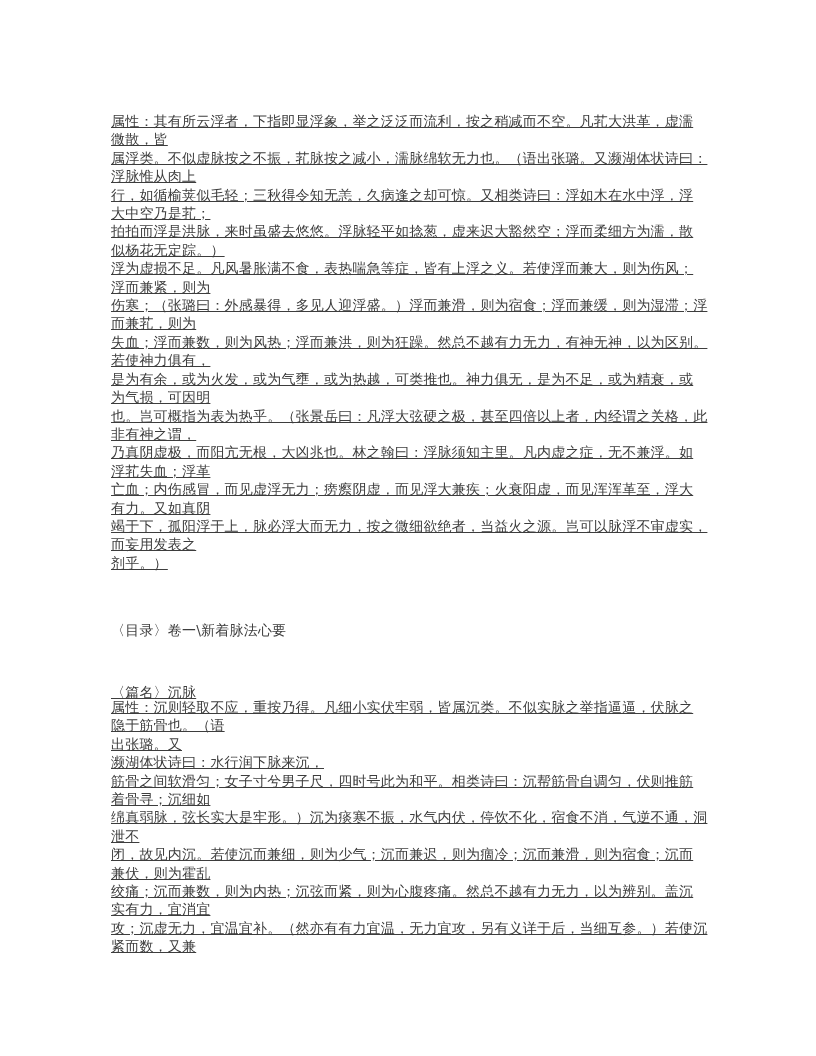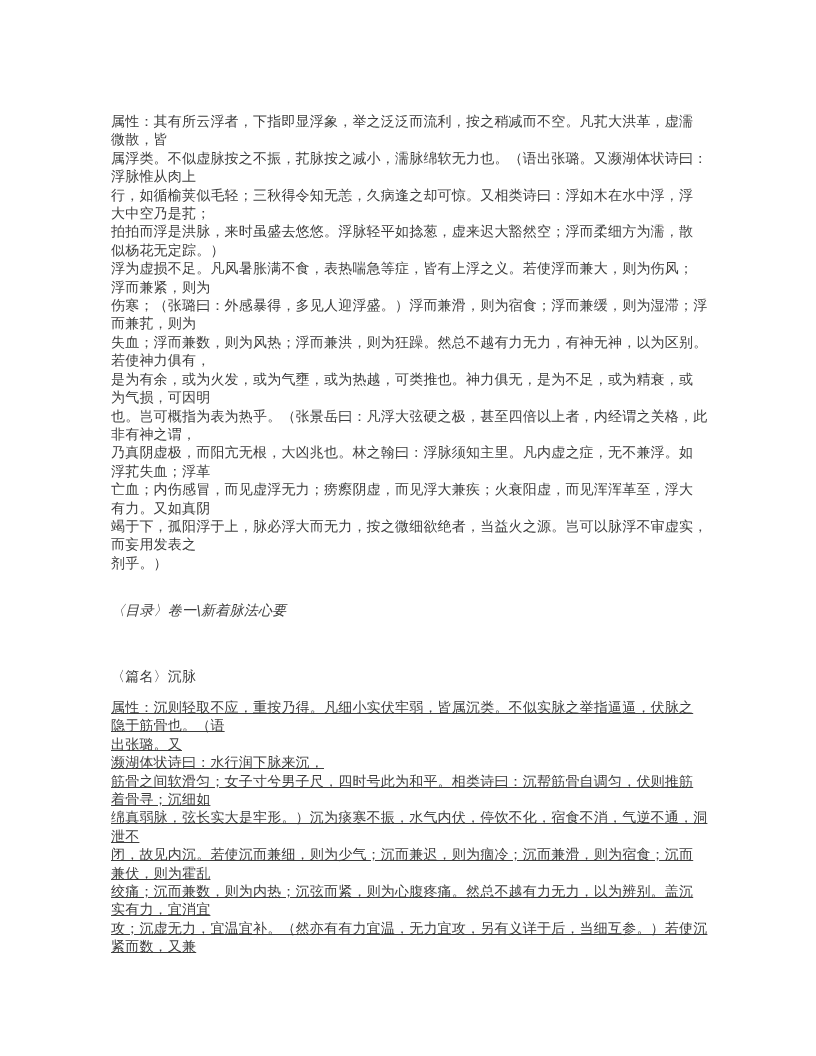--- a/index.html
+++ b/index.html
@@ -17,23 +17,23 @@
     color: #3d3d3d;
   }
   .textblock {
     position: absolute;
     left: 111px;
     font-size: 14px;
     line-height: 18.4px;
     white-space: pre;
     letter-spacing: 0.2px;
   }
-  .para-fu   { top: 112px; }
-  .toc-line  { top: 601px; font-style: italic; }
-  .chap-line { top: 667px; }
+  .para-fu   { top: 112px; text-decoration: underline; }
+  .toc-line  { top: 621px; }
+  .chap-line { top: 683px; text-decoration: underline; }
   .para-chen { top: 698px; text-decoration: underline; }
 </style>
 </head>
 <body>
 
 <div class="page">
 
   <div class="textblock para-fu">属性：其有所云浮者，下指即显浮象，举之泛泛而流利，按之稍减而不空。凡芤大洪革，虚濡
 微散，皆
 属浮类。不似虚脉按之不振，芤脉按之减小，濡脉绵软无力也。（语出张璐。又濒湖体状诗曰：

